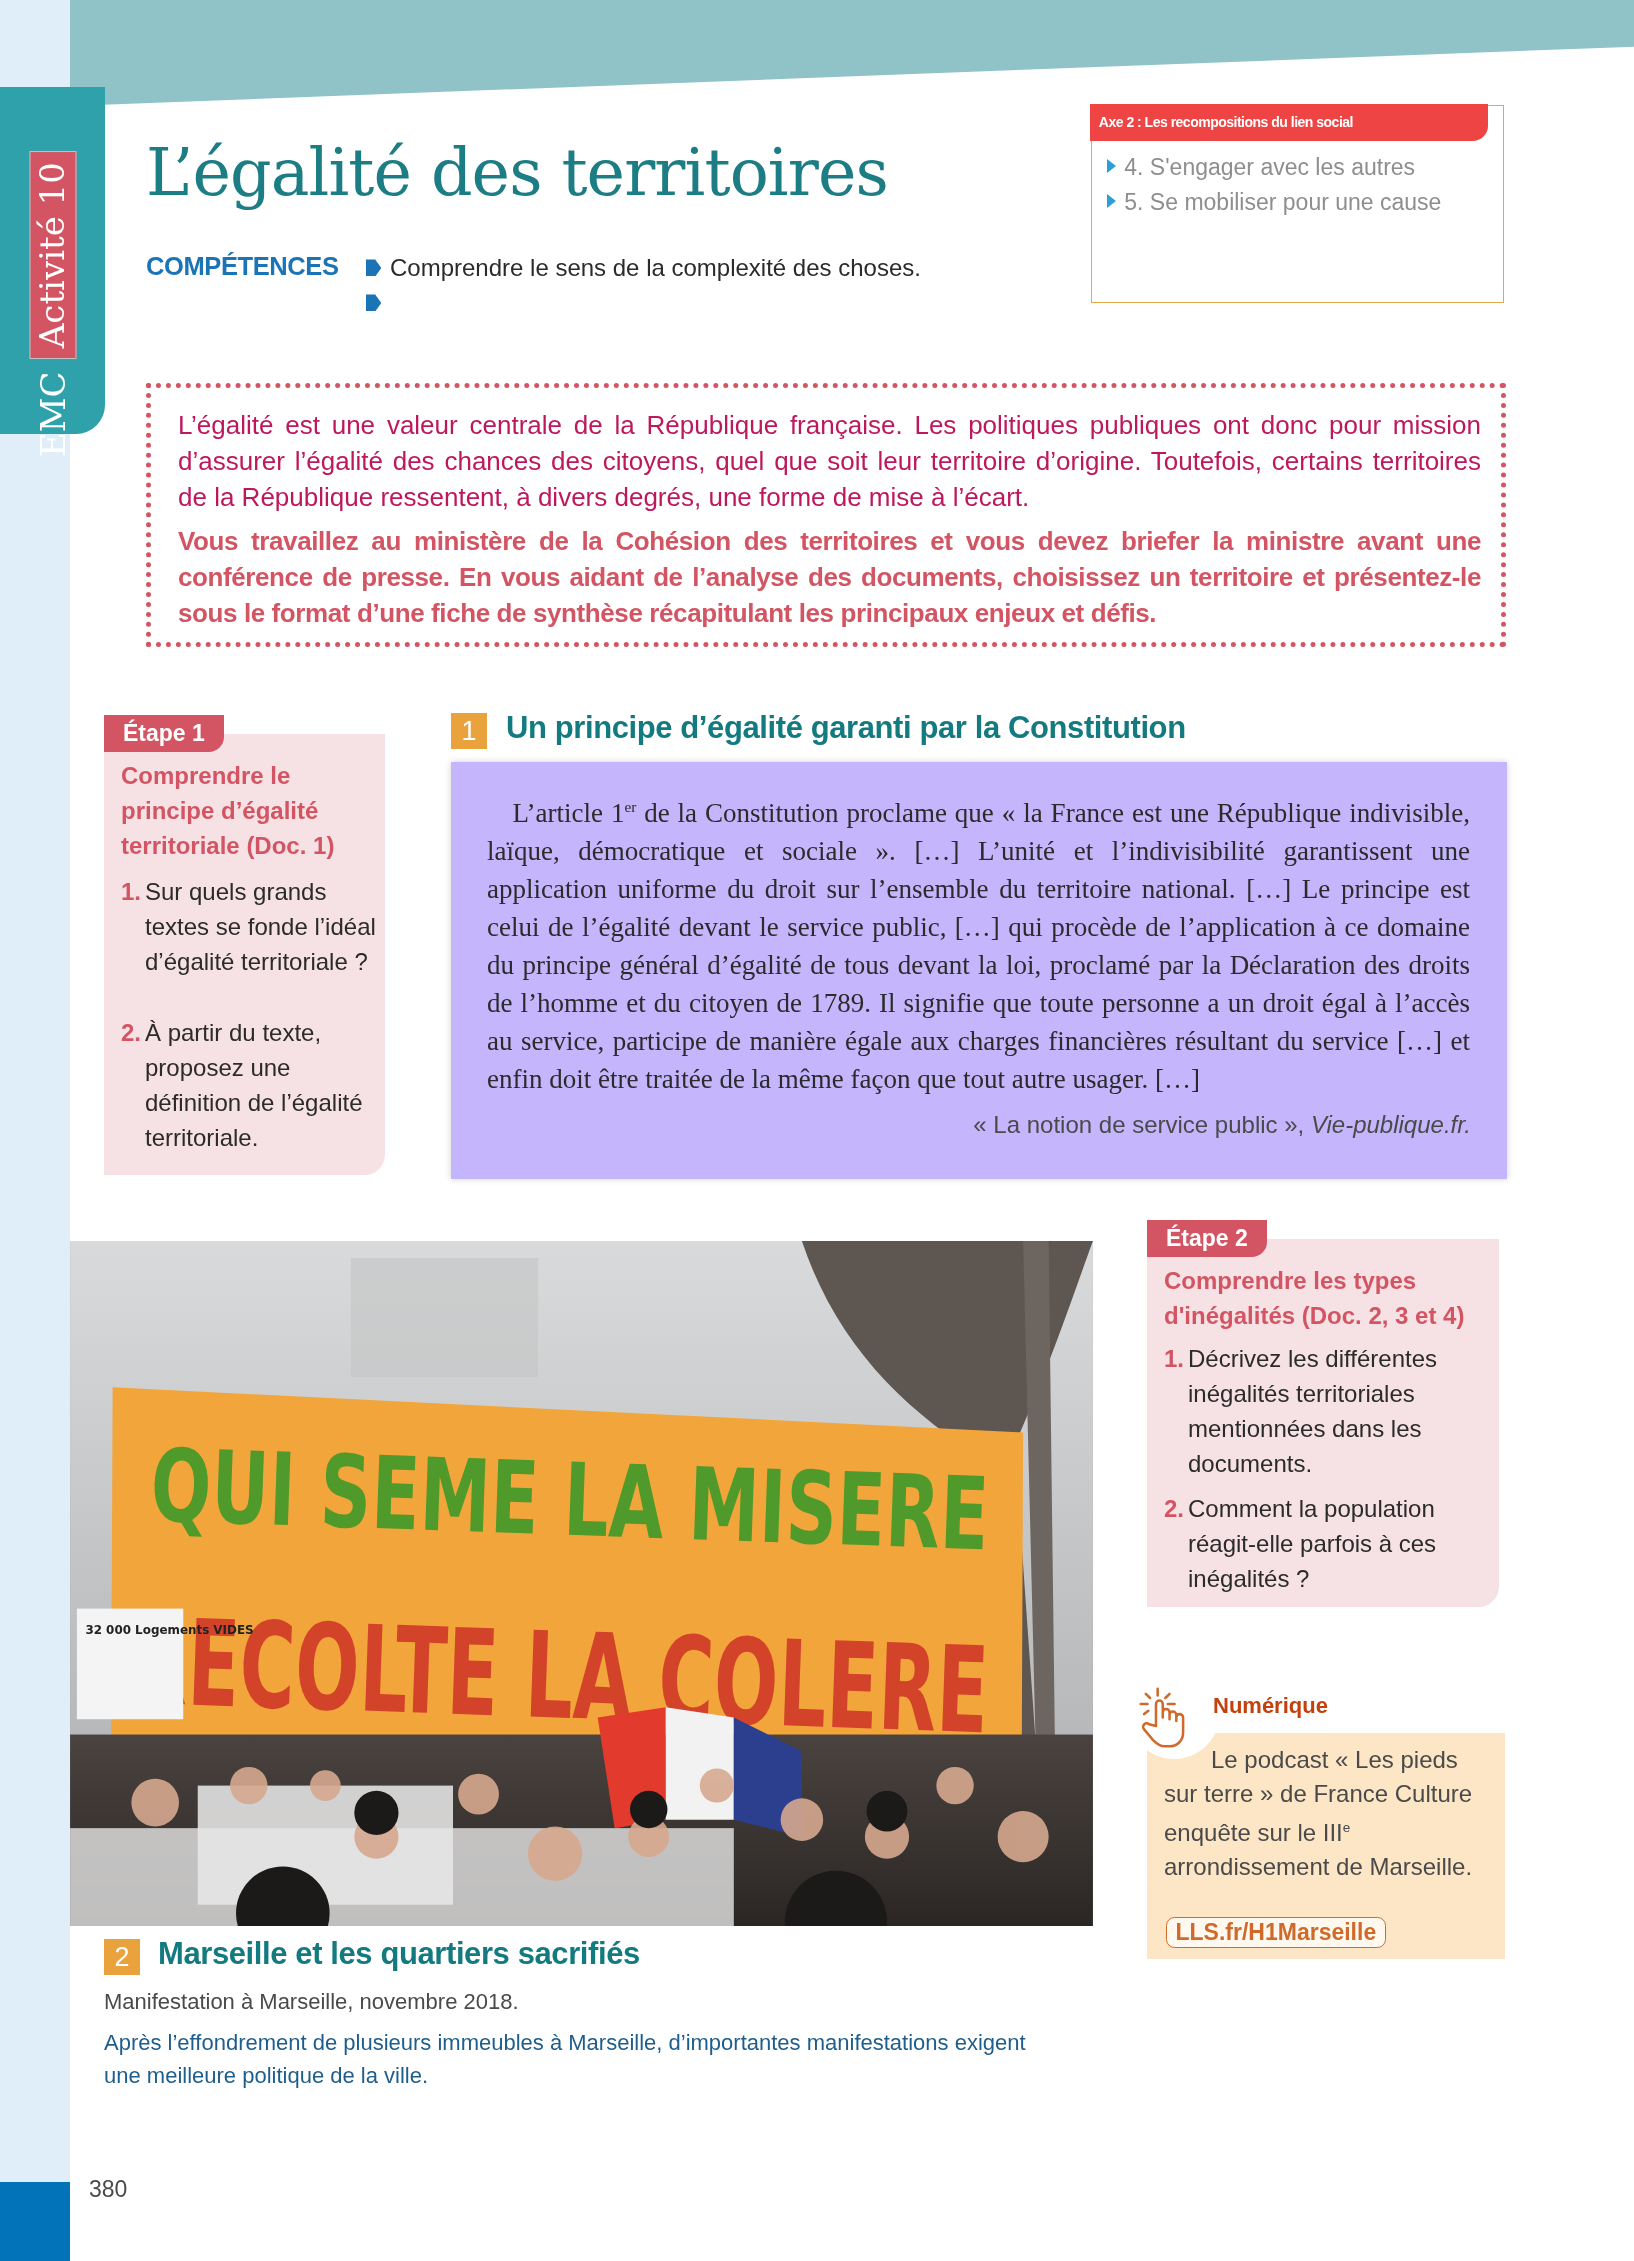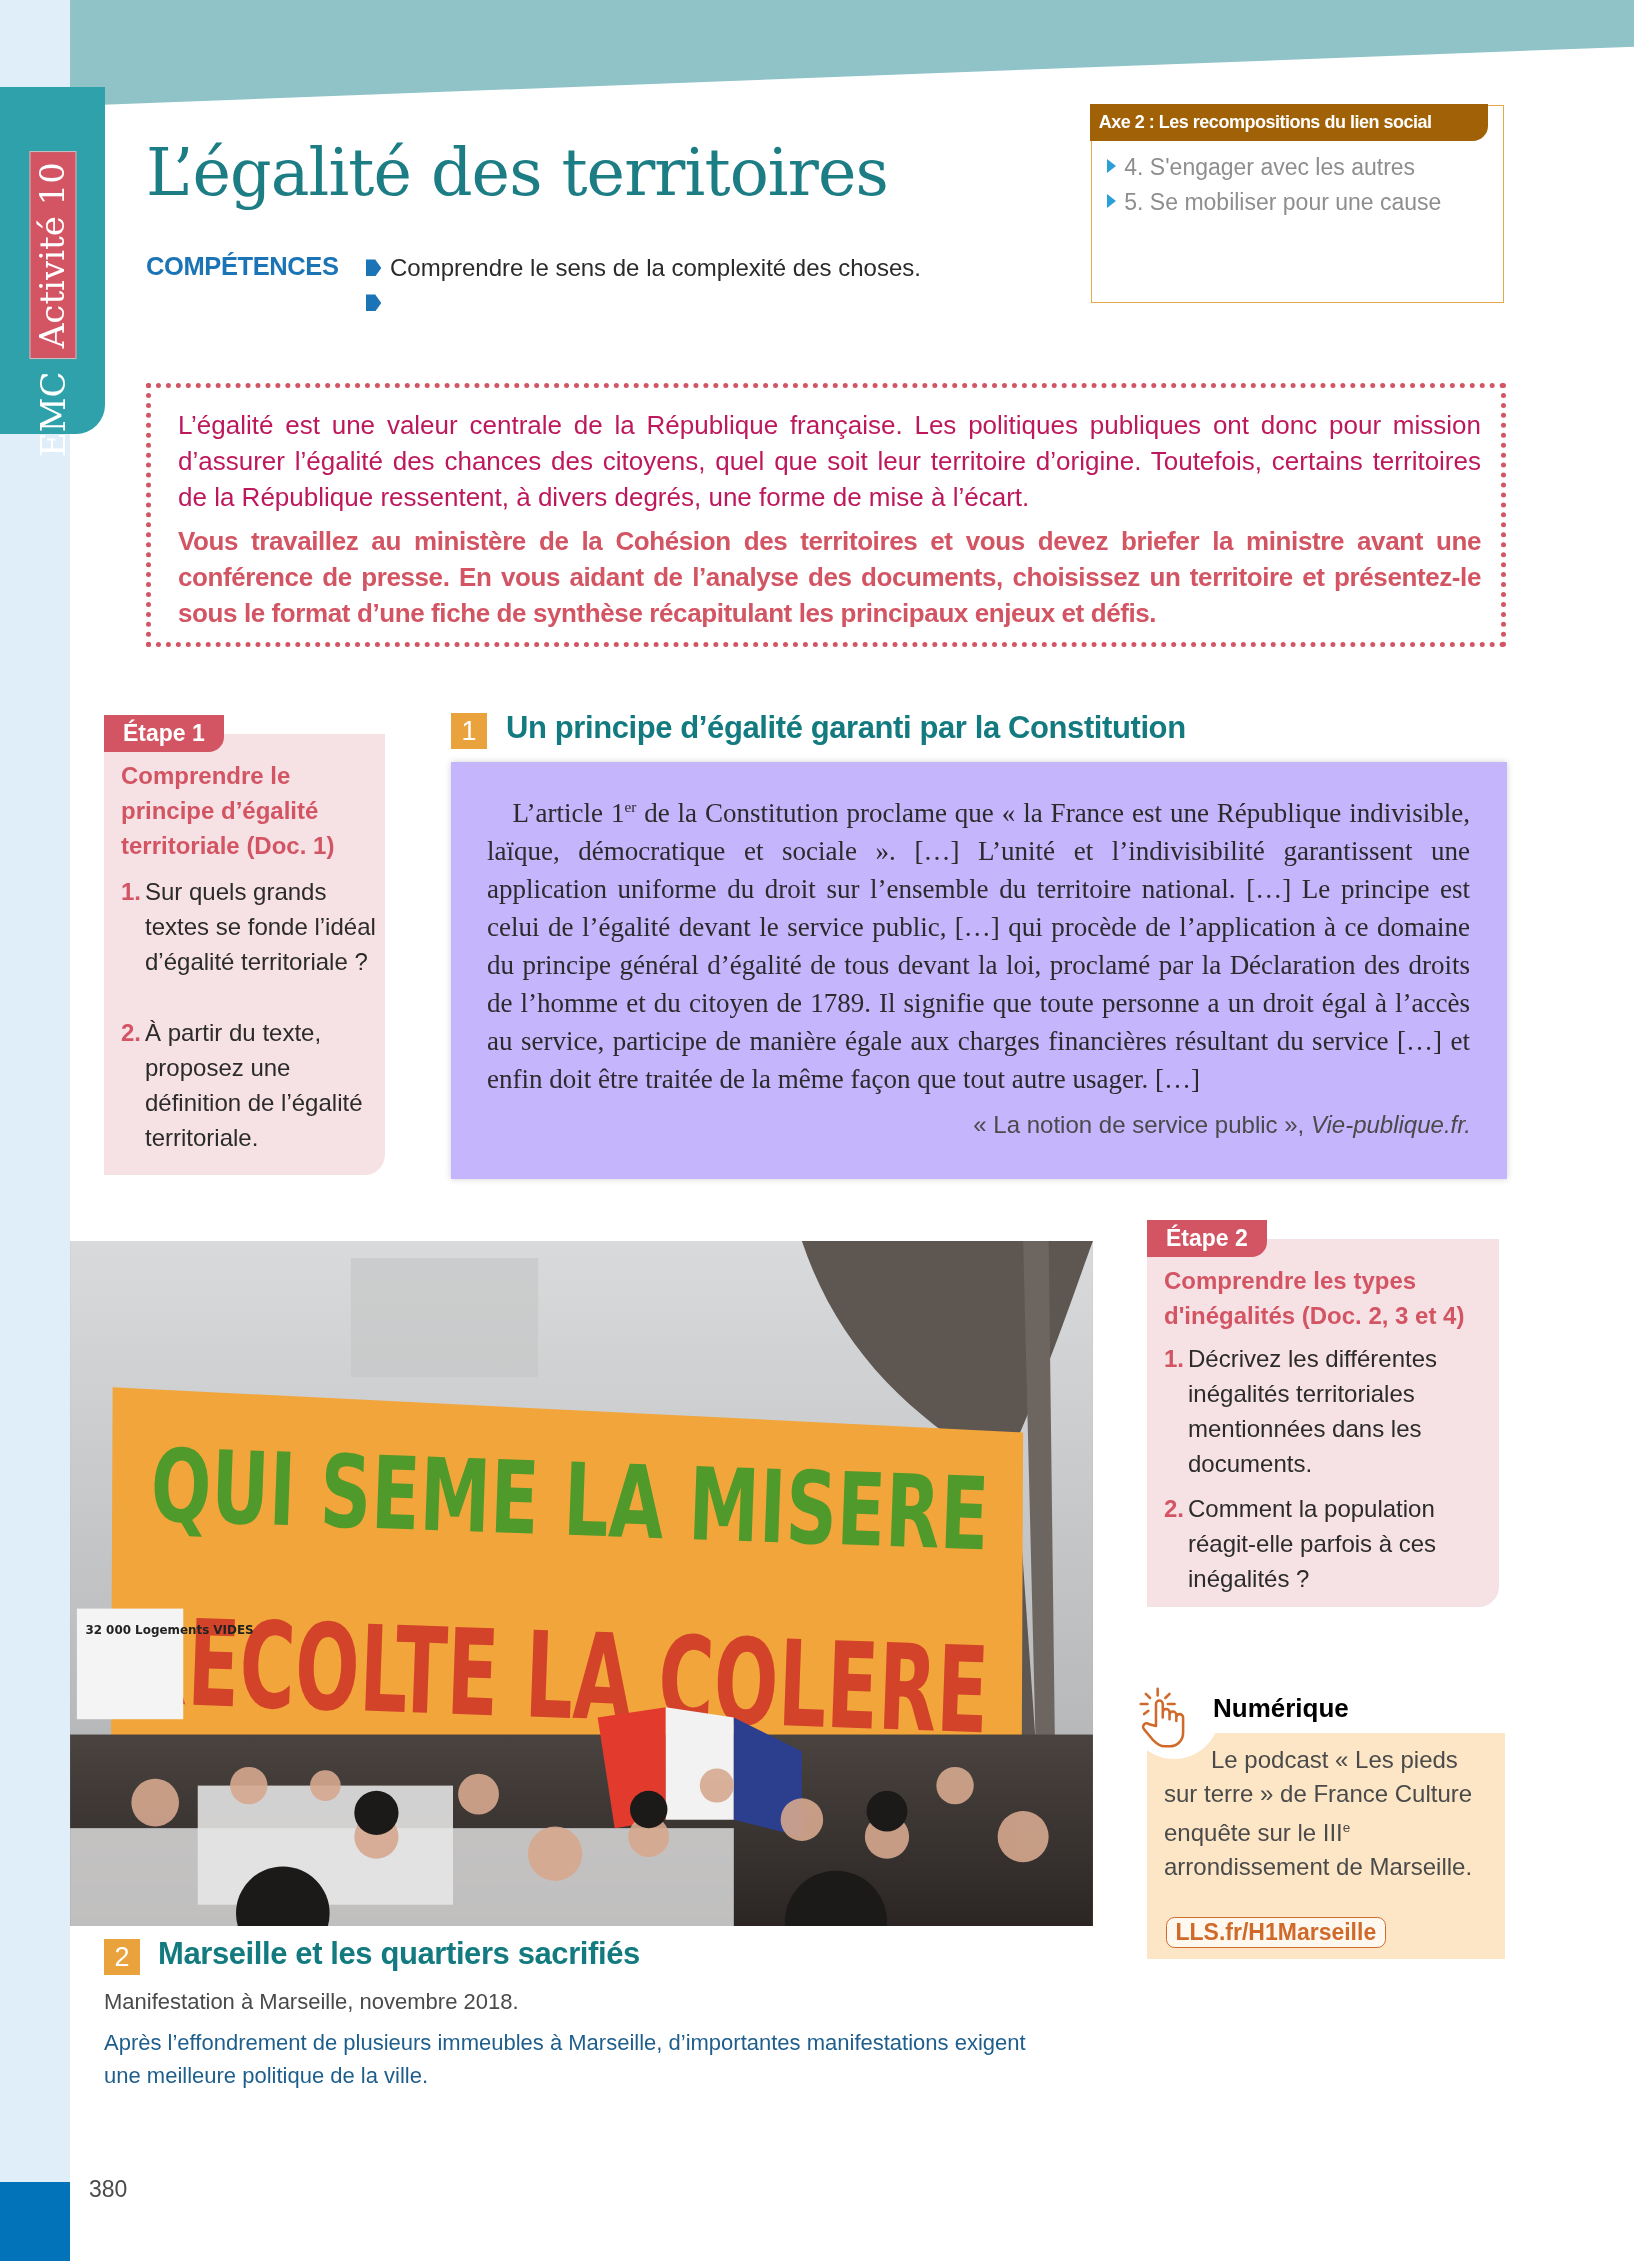--- a/index.html
+++ b/index.html
@@ -29,23 +29,23 @@
   .competences-label { position: absolute; left: 146px; top: 252px; font-family: "Liberation Sans", sans-serif;
     font-size: 25.5px; font-weight: bold; color: #1a74b5; letter-spacing: -0.4px; }
   .competences-list { position: absolute; left: 366px; top: 250px; width: 647px; list-style: none;
     font-family: "Liberation Sans", sans-serif; font-size: 24px; line-height: 35px; color: #2b2b2b; }
   .competences-list li { position: relative; padding-left: 24px; }
   .competences-list li .bullet { position: absolute; left: 0; top: 9.4px; width: 15.3px; height: 17px;
     background: #1a74b5; clip-path: polygon(0 0, 60% 0, 100% 50%, 60% 100%, 0 100%); }
 
   
   .axe-box { position: absolute; left: 1091px; top: 105px; width: 413px; height: 198px; border: 1.7px solid #e3a94b; }
-  .axe-header { position: absolute; left: -1.7px; top: -1.7px; width: 398px; height: 37px; background: #a16207;
+  .axe-header { position: absolute; left: -1.7px; top: -1.7px; width: 398px; height: 37px; background: #ef4444;
     border-radius: 0 0 15.3px 0; color: #ffffff; font-family: "Liberation Sans", sans-serif; font-weight: bold;
-    font-size: 18px; line-height: 37px; padding-left: 8.5px; letter-spacing: -0.5px; white-space: nowrap; }
+    font-size: 14px; line-height: 37px; padding-left: 8.5px; letter-spacing: -0.5px; white-space: nowrap; }
   .axe-list { position: absolute; left: 15.3px; top: 44px; list-style: none; font-family: "Liberation Sans", sans-serif;
     font-size: 23px; line-height: 35px; }
   .axe-list li { position: relative; padding-left: 17px; color: #8e8e8e; }
   .axe-list li.active { color: #2aa0d6; font-weight: bold; }
   .axe-list li .tri { position: absolute; left: 0; top: 9.4px; width: 0; height: 0;
     border-top: 7.7px solid transparent; border-bottom: 7.7px solid transparent; border-left: 9.4px solid #2aa0d6; }
   .axe-list li .cont { display: block; padding-left: 23px; }
 
   
   .intro-box { position: absolute; left: 146px; top: 383px; width: 1360px; height: 264px;
@@ -94,21 +94,21 @@
   
   .photo { position: absolute; left: 70px; top: 1241px; width: 1023px; height: 685px; overflow: hidden; background: #9c9c9c; }
 
   .doc2-caption { position: absolute; left: 104px; top: 1989px; font-family: "Liberation Sans", sans-serif;
     font-size: 22px; color: #4a4a4a; }
   .doc2-desc { position: absolute; left: 104px; top: 2026px; width: 954px; font-family: "Liberation Sans", sans-serif;
     font-size: 22px; line-height: 33px; color: #1e5e8c; }
 
   
   .num-label { position: absolute; left: 1213px; top: 1693px; font-family: "Liberation Sans", sans-serif;
-    font-weight: bold; font-size: 26px; color: #000000; }
+    font-weight: bold; font-size: 22px; color: #c2410c; }
   .num-box { position: absolute; left: 1147px; top: 1733px; width: 358px; height: 226px; background: #fce6c6; }
   .num-cutout { position: absolute; left: 1128px; top: 1667px; width: 92px; height: 92px; border-radius: 50%; background: #ffffff; }
   .hand-icon { position: absolute; left: 1137px; top: 1687px; width: 60px; height: 61px; }
   .num-text { position: absolute; left: 17px; top: 10.2px; width: 328px; font-family: "Liberation Sans", sans-serif;
     font-size: 24px; line-height: 34px; color: #4a4a4a; text-indent: 47px; }
   .num-text sup { font-size: 13.6px; }
   .num-link { position: absolute; left: 19px; top: 184px; border: 1.7px solid #d06a2b; border-radius: 8.5px;
     padding: 0 8.5px; font-family: "Liberation Sans", sans-serif; font-size: 23px; font-weight: bold; color: #d06a2b;
     line-height: 29px; background: #fff8ee; text-decoration: none; }
 

